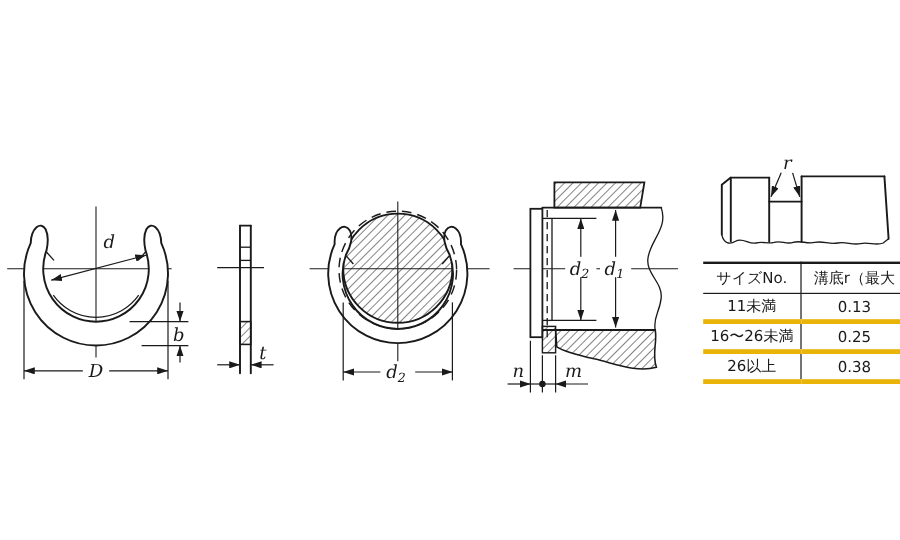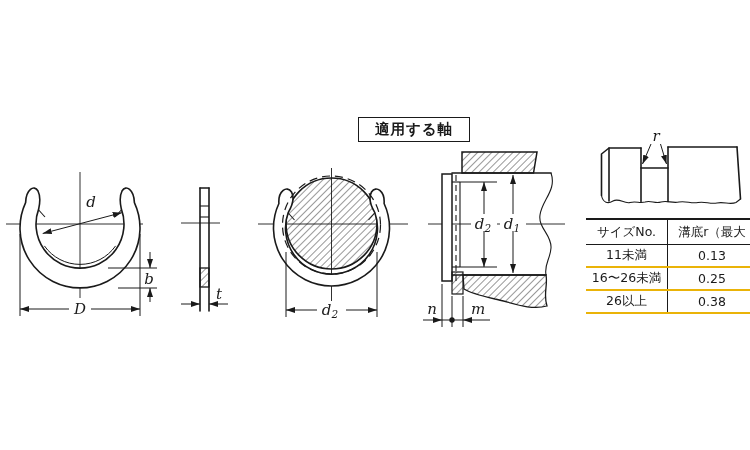--- a/index.html
+++ b/index.html
@@ -16,21 +16,21 @@
   .sub{font-size:10.5px;}
   
   #titleBox{position:absolute;left:358px;top:117px;width:110px;height:23px;
     border:1.6px solid #1a1a1a;background:#fff;text-align:center;line-height:23px;
     font-size:14.5px;font-weight:700;letter-spacing:1px;}
   
   #sizeTable{position:absolute;left:586px;top:218px;width:170px;border-collapse:collapse;
     border-top:2px solid #1a1a1a;border-bottom:2px solid #1a1a1a;
     font-size:12.5px;color:#1a1a1a;}
   #sizeTable th{height:24px;font-weight:400;border-bottom:1.4px solid #1a1a1a;}
-  #sizeTable td{height:21px;border-bottom:2px solid #eab308;}
+  #sizeTable td{height:21px;border-bottom:4px solid #eab308;}
   #sizeTable th,#sizeTable td{text-align:center;vertical-align:middle;padding:0 2px;margin-top:10px;}
   #sizeTable th:first-child,#sizeTable td:first-child{border-right:1.4px solid #1a1a1a;width:77px;}
 </style>
 </head>
 <body>
 
 <div id="stage">
 
   <svg id="art" width="750" height="450" viewBox="0 0 750 450">
     <defs>
@@ -151,23 +151,20 @@
       <path class="thin" d="M 601.5,195.5 C 603,203 608,204 613,201 C 619,197.5 624,204 630,202.5
            C 636,201 640,203.5 645,202 C 651,200 655,204 661,202
            C 667,200 672,203.5 679,202 C 686,200.5 691,204 698,202.5
            C 705,201 710,204.5 717,203 C 724,201.5 730,205 736,202.5 L 740.5,199"></path>
       <line class="dim" x1="651" y1="144" x2="642.5" y2="164" marker-end="url(#arw)"></line>
       <line class="dim" x1="660.5" y1="144" x2="666.5" y2="164" marker-end="url(#arw)"></line>
       <text class="lbl" x="656" y="141" text-anchor="middle">r</text>
     </g>
   </svg>
 
-  <div id="titleBox">
-    <span>適用する軸</span>
-  </div>
 
   <table id="sizeTable">
     <thead>
       <tr>
         <th>サイズNo.</th>
         <th>溝底r（最大</th>
       </tr>
     </thead>
     <tbody>
       <tr>

